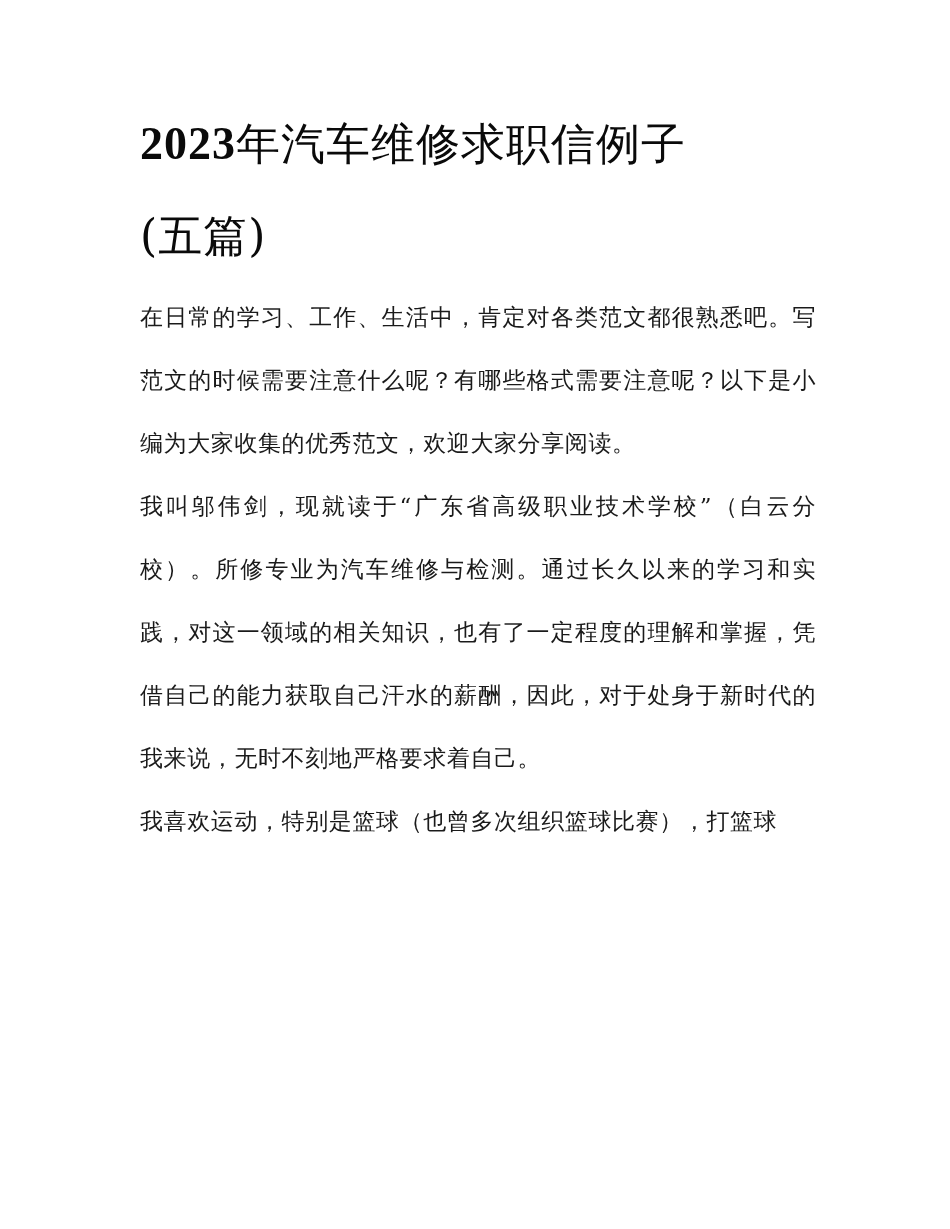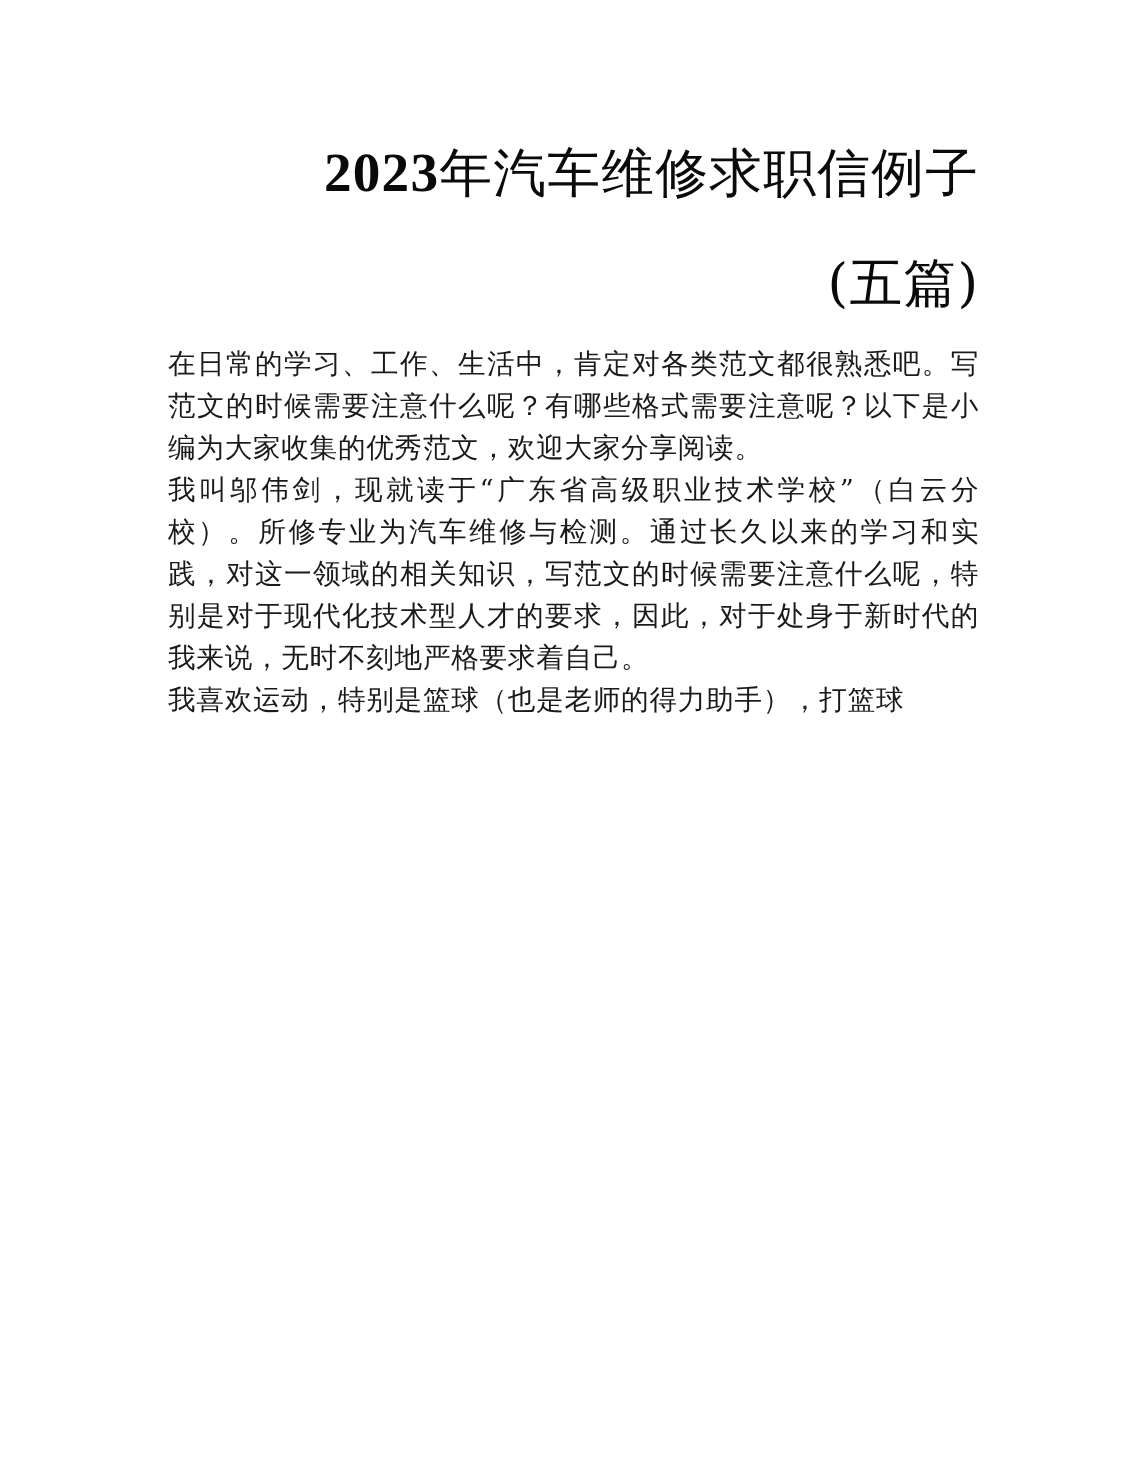--- a/index.html
+++ b/index.html
@@ -21,50 +21,49 @@
     top: 112px;
     width: 676px;
   }
   .title {
     margin: 0;
     font-size: 44px;
     line-height: 64px;
     font-weight: normal;
     letter-spacing: 1px;
     color: #0a0a0a;
-    text-align: right;
   }
   .title .year {
     font-weight: bold;
     font-family: "Liberation Serif", "DejaVu Serif", serif;
     font-size: 46px;
   }
   .title-line2 {
     display: block;
     margin-top: 28px;
   }
   .body {
     margin-top: 18px;
   }
   .para {
     margin: 0;
     font-size: 23px;
-    line-height: 35px;
+    line-height: 63px;
     letter-spacing: 0.6px;
     text-align: justify;
     color: #1a1a1a;
   }
 </style>
 </head>
 <body>
 
 <div class="page">
   <h1 class="title">
     <span class="year">2023</span><span>年汽车维修求职信例子</span>
     <span class="title-line2">(五篇)</span>
   </h1>
 
   <div class="body">
     <p class="para">在日常的学习、工作、生活中，肯定对各类范文都很熟悉吧。写范文的时候需要注意什么呢？有哪些格式需要注意呢？以下是小编为大家收集的优秀范文，欢迎大家分享阅读。</p>
-    <p class="para">我叫邬伟剑，现就读于“广东省高级职业技术学校”（白云分校）。所修专业为汽车维修与检测。通过长久以来的学习和实践，对这一领域的相关知识，写范文的时候需要注意什么呢，特别是对于现代化技术型人才的要求，因此，对于处身于新时代的我来说，无时不刻地严格要求着自己。</p>
-    <p class="para">我喜欢运动，特别是篮球（也是老师的得力助手），打篮球</p>
+    <p class="para">我叫邬伟剑，现就读于“广东省高级职业技术学校”（白云分校）。所修专业为汽车维修与检测。通过长久以来的学习和实践，对这一领域的相关知识，也有了一定程度的理解和掌握，凭借自己的能力获取自己汗水的薪酬，因此，对于处身于新时代的我来说，无时不刻地严格要求着自己。</p>
+    <p class="para">我喜欢运动，特别是篮球（也曾多次组织篮球比赛），打篮球</p>
   </div>
 </div>
 
 </body></html>

